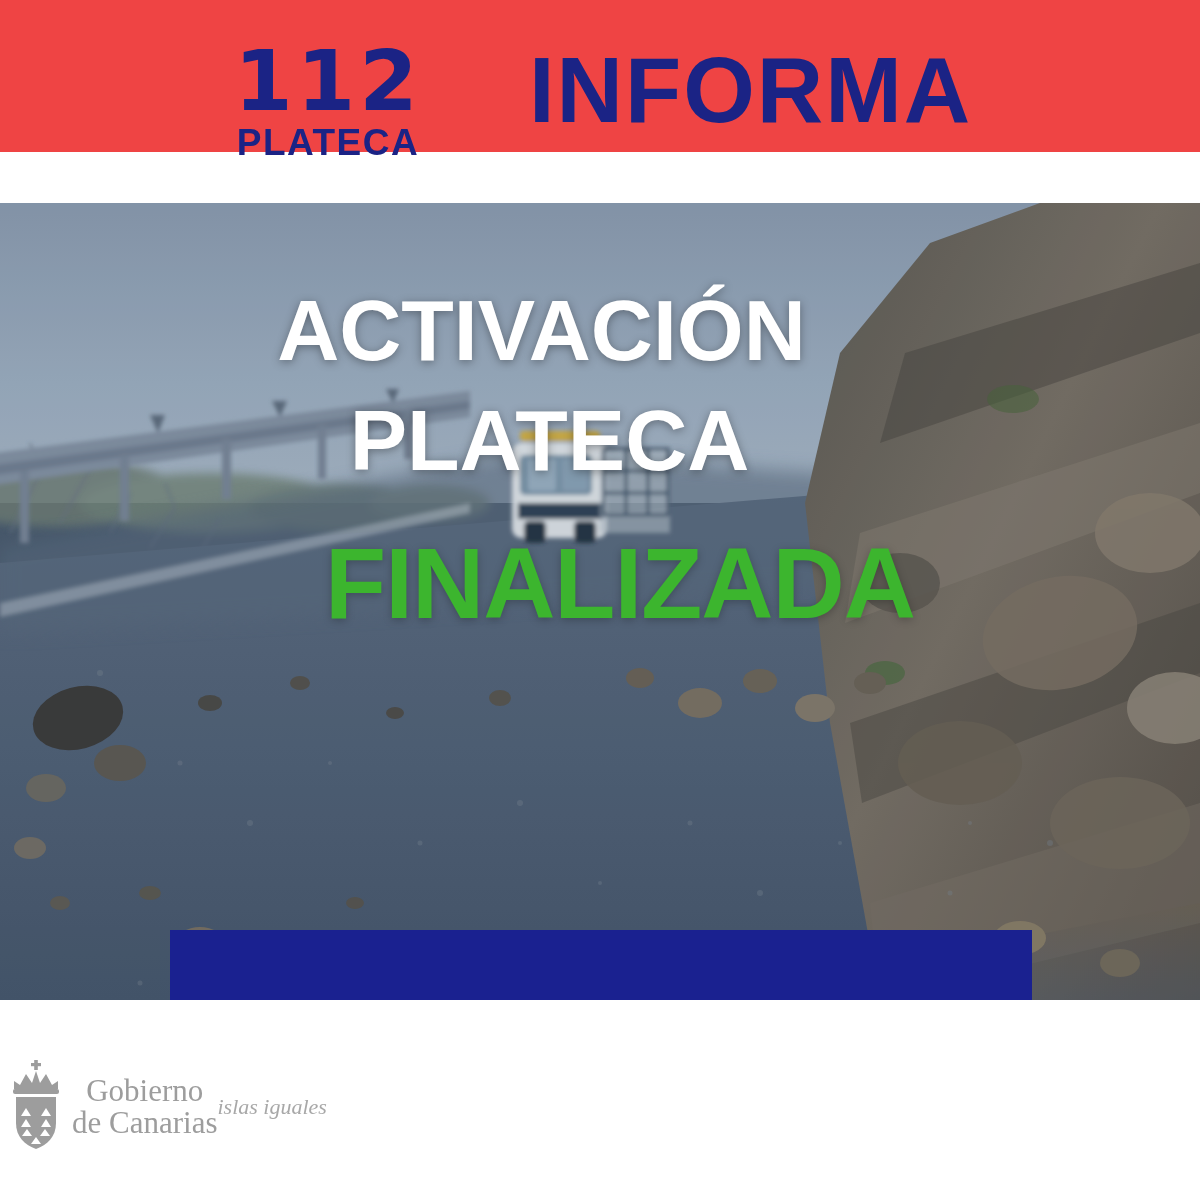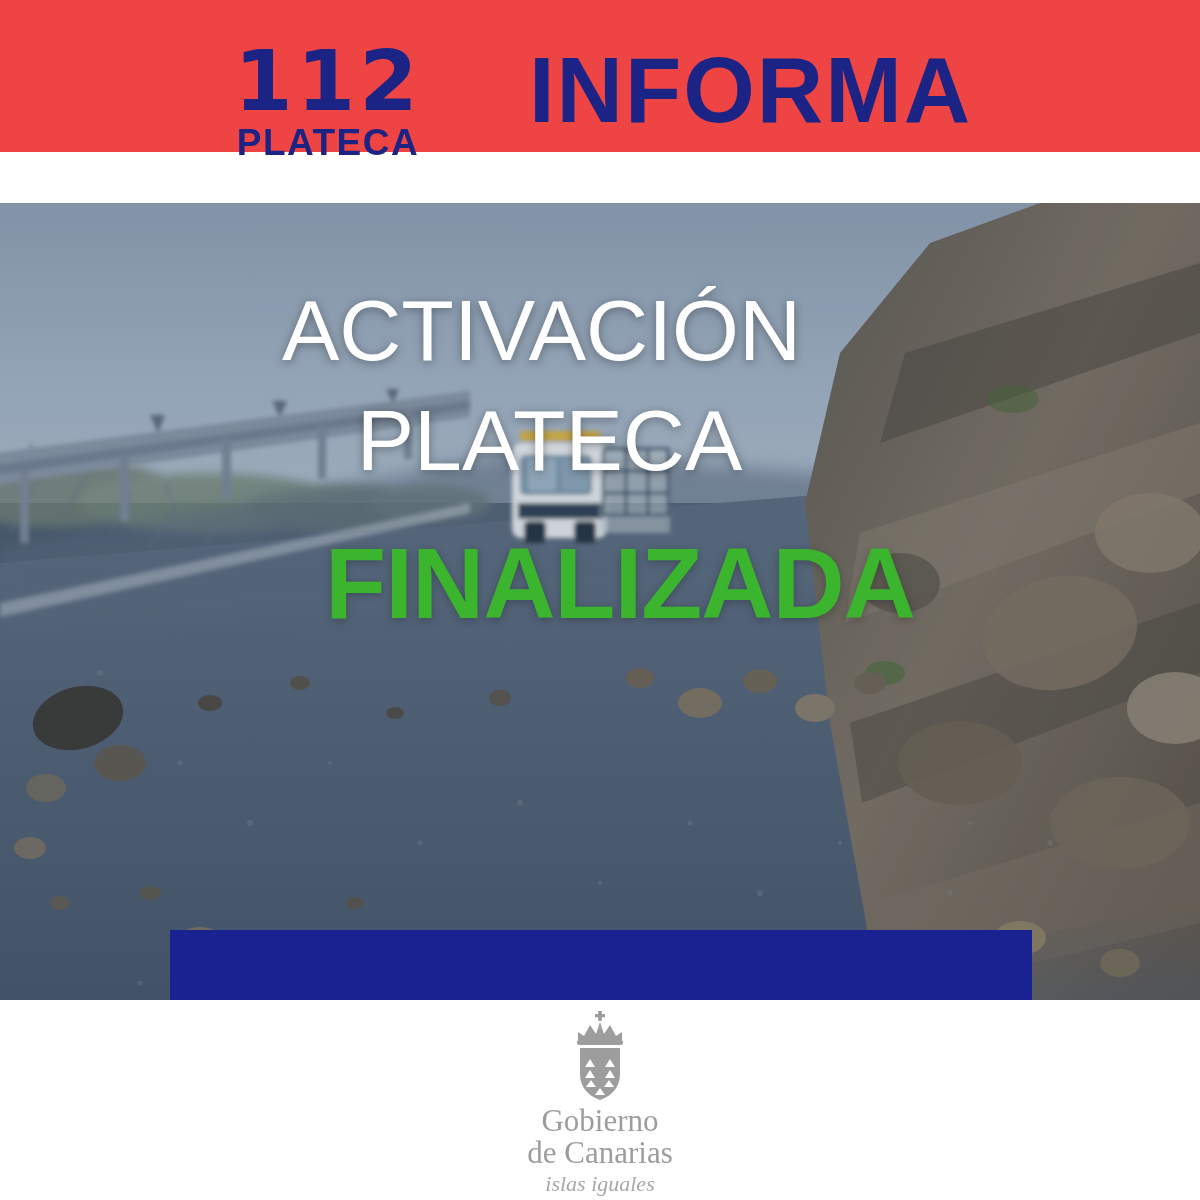--- a/index.html
+++ b/index.html
@@ -40,21 +40,21 @@
   .photo {
     position:absolute; left:0; top:203px; width:1200px; height:797px;
     overflow:hidden; background:#4a5b6e;
   }
   .photo svg { display:block; width:1200px; height:797px; }
 
   
   .overlay { position:absolute; left:0; top:203px; width:1200px; height:797px; }
   .headline {
     position:absolute; left:0; width:1083px; text-align:center;
-    color:#ffffff; font-weight:normal;
+    color:#ffffff; font-weight:bold;
     font-size:86px; line-height:1.06; letter-spacing:0px;
     text-shadow:0 2px 10px rgba(0,0,0,0.35);
     font-family:"Liberation Sans", sans-serif;
   }
   .headline.l1 { top:82px; }
   .headline.l2 { top:192px;margin-left:8px; }
   .finalizada {
     position:absolute; left:0; width:1200px; text-align:center;
     color:#3cb52e; font-weight:bold;
     font-size:100px; line-height:1.0; letter-spacing:-1px;
@@ -74,21 +74,21 @@
     color:#ffffff; font-weight:bold; font-size:53px; letter-spacing:0px;
     text-shadow:0 2px 6px rgba(0,0,0,0.35);
     font-family:"Liberation Sans", sans-serif;
     white-space:nowrap;
   }
 
   
   .footer {
     position:absolute; left:0; top:1000px; width:1200px; height:200px;
     background:#ffffff;
-    display:flex; flex-direction:column; align-items:center;
+    display:flex; flex-direction:row; align-items:center;
     justify-content:flex-start; padding-top:10px;
   }
   .gov-shield { width:72px; height:92px; }
   .gov-name {
     text-align:center; color:#9d9d9d;
     font-family:"Liberation Serif", serif;
     font-size:31px; line-height:1.02; font-weight:normal; margin-top:3px;
   }
   .gov-tag {
     text-align:center; color:#a8a8a8;

